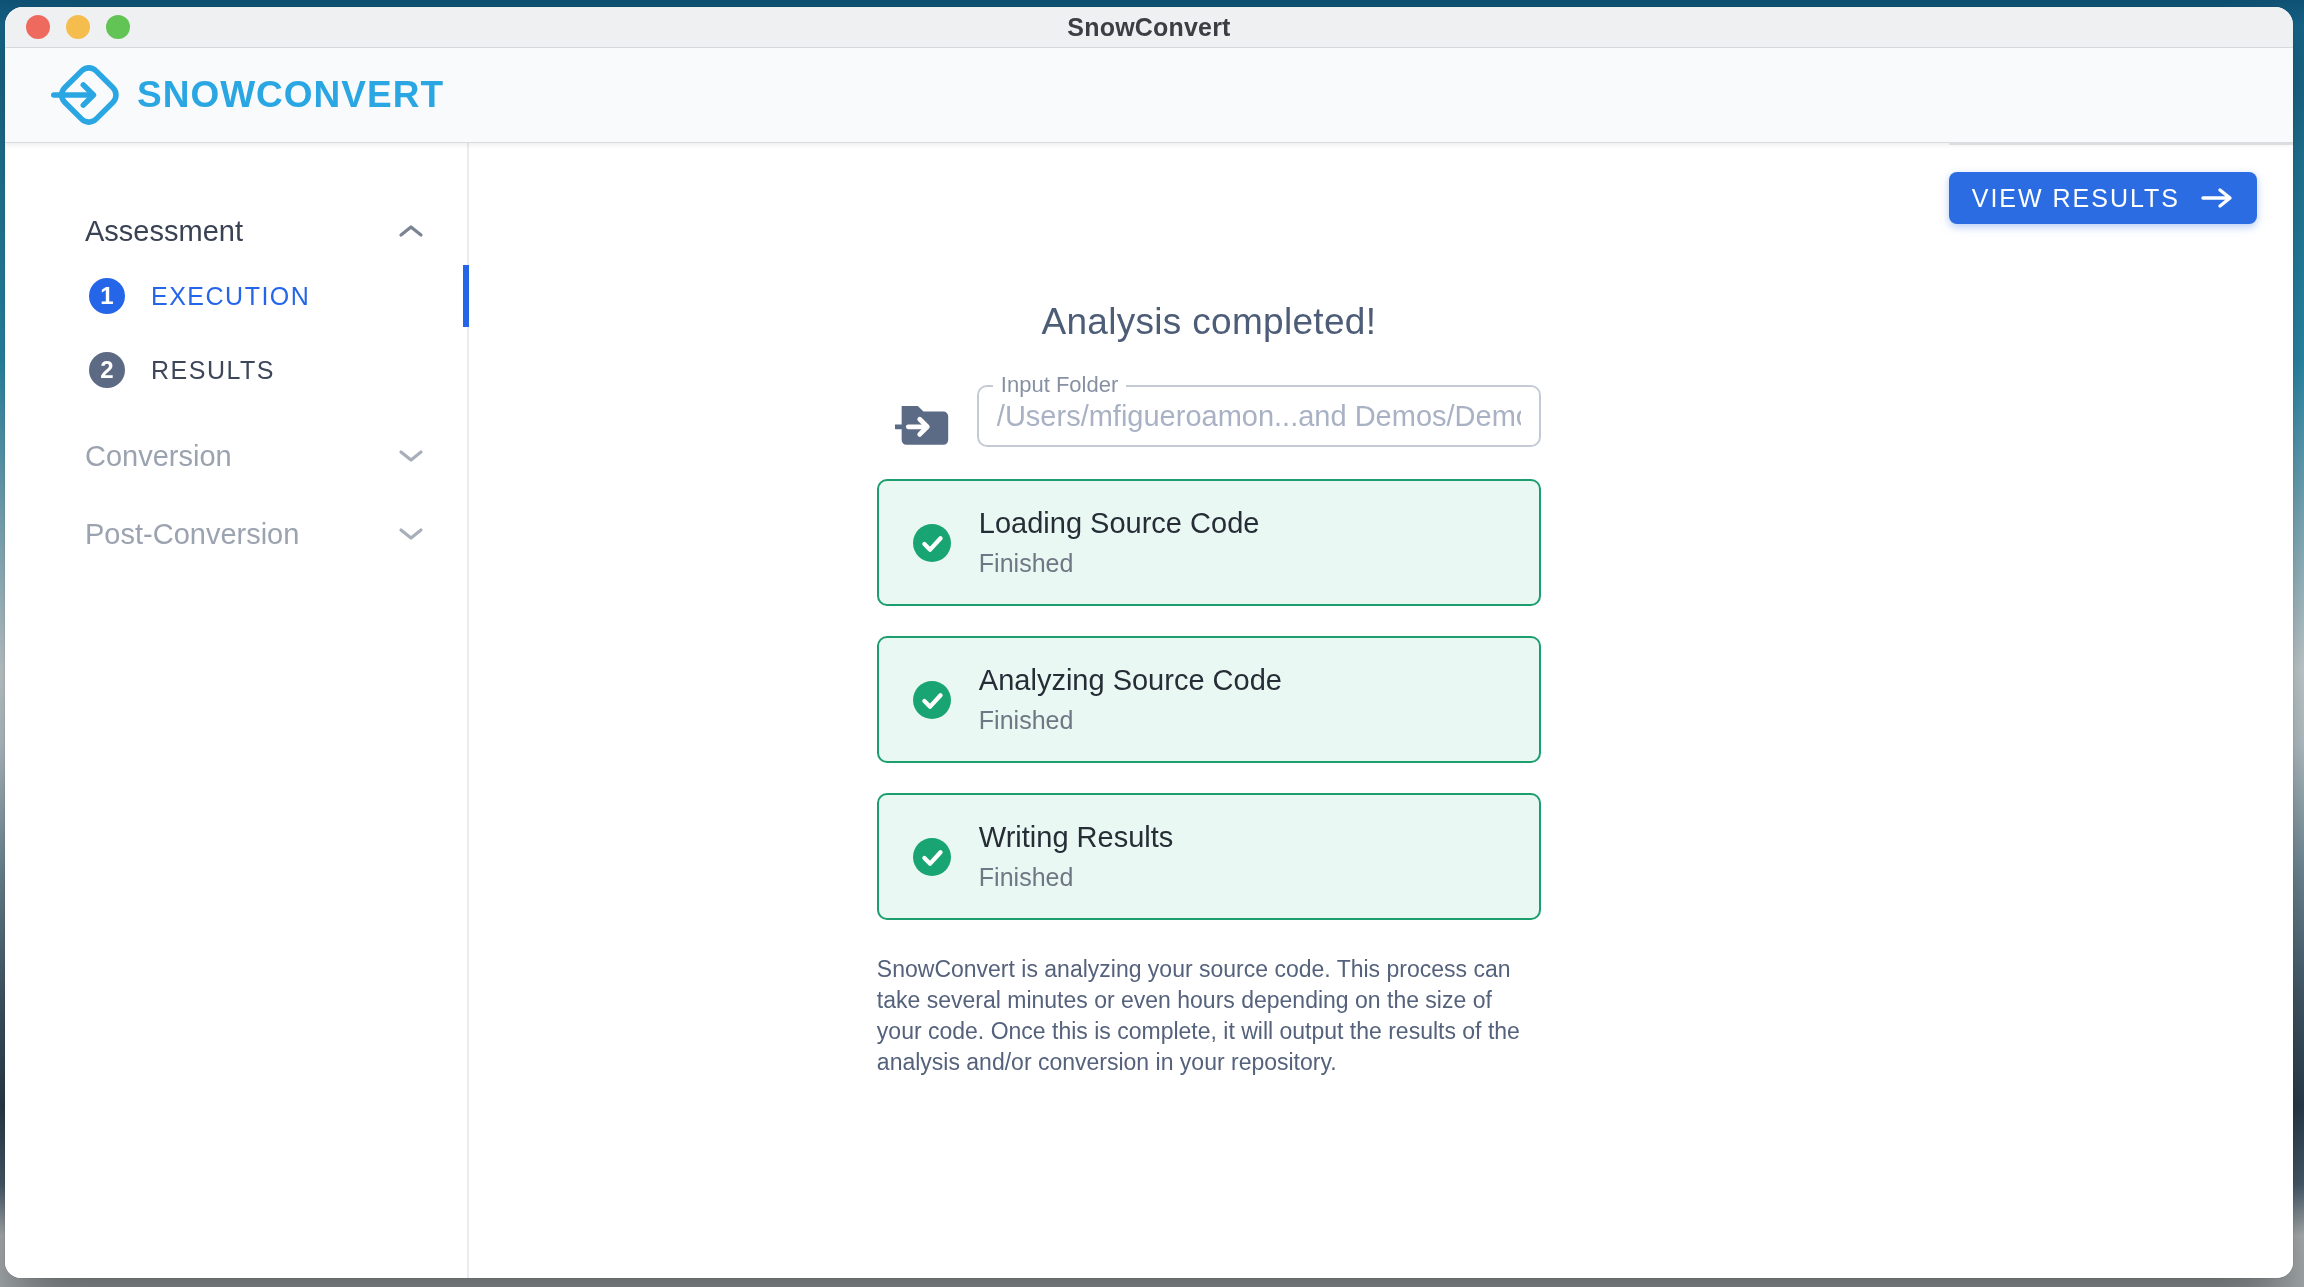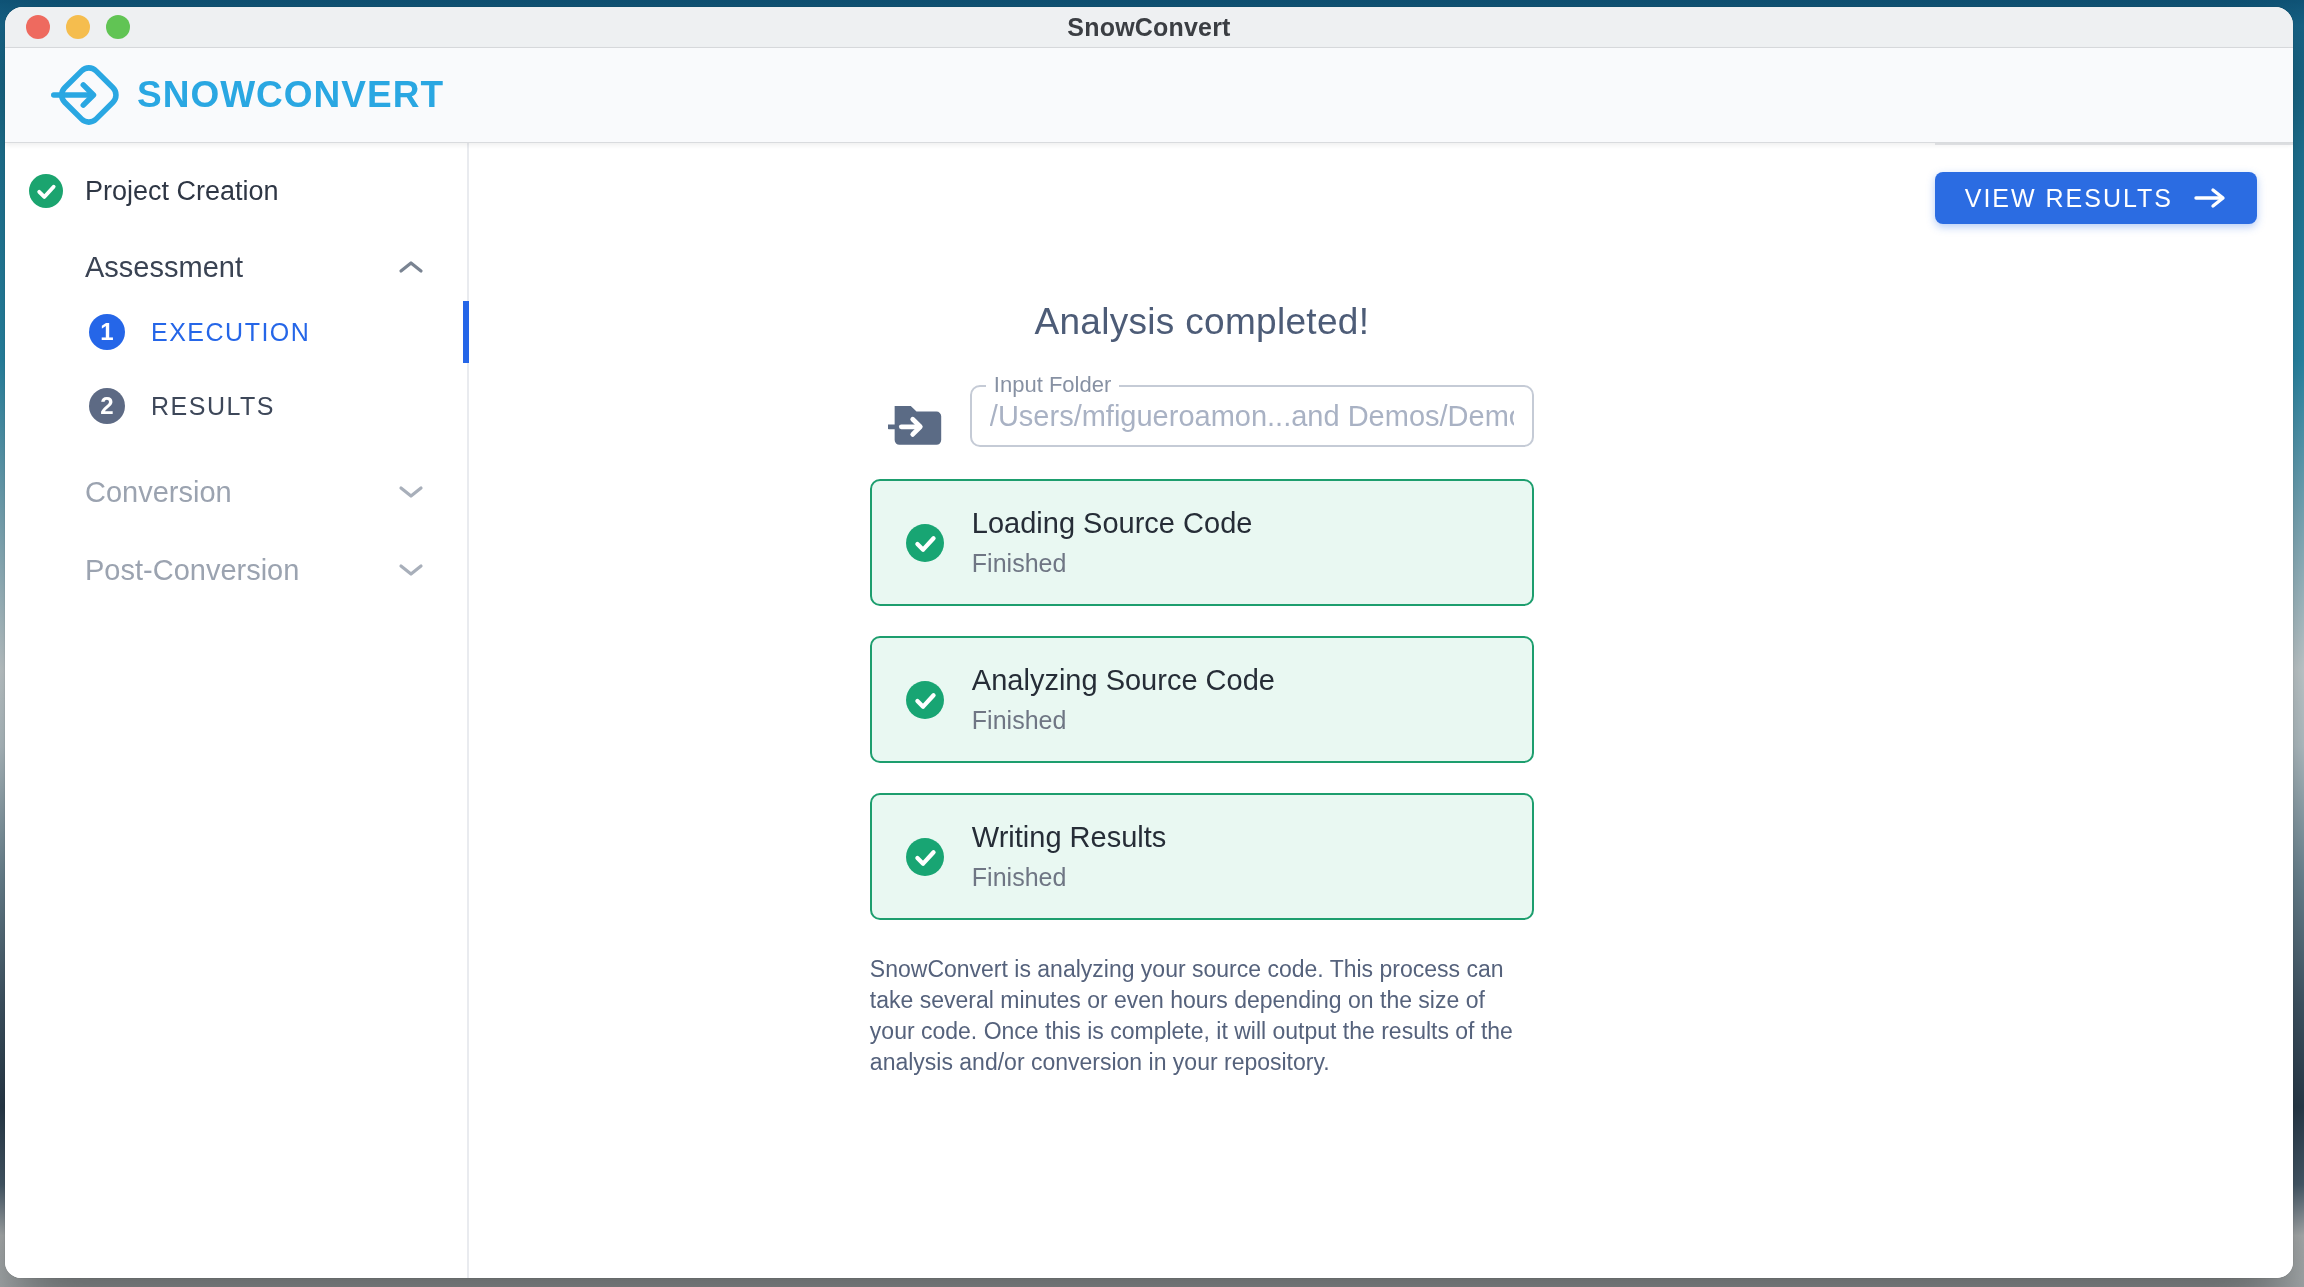--- a/index.html
+++ b/index.html
@@ -96,21 +96,21 @@
   .card-status { font-size:25px; color:#6f7684; margin-top:9px; }
   .desc { margin-top:34px; font-size:23px; line-height:31px; color:#55627c; }
   
   .footer {
     flex:none; height:108px; border-top:2px solid #e6e8eb;
     display:flex; align-items:center; justify-content:flex-end; padding-right:36px;
   }
   .btn-primary {
     height:52px; background:#2b6ce2; border:none; border-radius:8px; color:#fff;
     font-family:"Liberation Sans", sans-serif; font-size:25px; font-weight:500; letter-spacing:2px;
-    display:flex; align-items:center; gap:20px; padding:0 30px; cursor:pointer;
+    display:flex; align-items:center; gap:20px; padding:0 23px; cursor:pointer;
     box-shadow:0 3px 8px rgba(43,108,226,.35);
   }
   svg { display:block; }
 </style>
 </head>
 <body>
 
 <div class="window">
 
   <div class="titlebar">
@@ -130,29 +130,20 @@
         <path d="M35 22 L46 33 L35 44" stroke="#2aa7e2" stroke-width="6" stroke-linecap="round" stroke-linejoin="round" fill="none"></path>
       </svg>
     </span>
     <span class="brandname">SNOWCONVERT</span>
   </div>
 
   <div class="appbody">
 
     <div class="sidebar">
 
-      <div class="proj-row">
-        <span>
-          <svg width="34" height="34" viewBox="0 0 40 40">
-            <circle cx="20" cy="20" r="20" fill="#1ba46f"></circle>
-            <path d="M12 21 l6 6 l11 -12" stroke="#fff" stroke-width="4.5" fill="none" stroke-linecap="round" stroke-linejoin="round"></path>
-          </svg>
-        </span>
-        <span class="proj-label">Project Creation</span>
-      </div>
 
       <div class="section-row">
         <span class="section-label">Assessment</span>
         <span>
           <svg width="28" height="18" viewBox="0 0 28 18">
             <path d="M4 13 L14 5 L24 13" stroke="#7a8492" stroke-width="3.2" fill="none" stroke-linecap="round" stroke-linejoin="round"></path>
           </svg>
         </span>
       </div>
 

